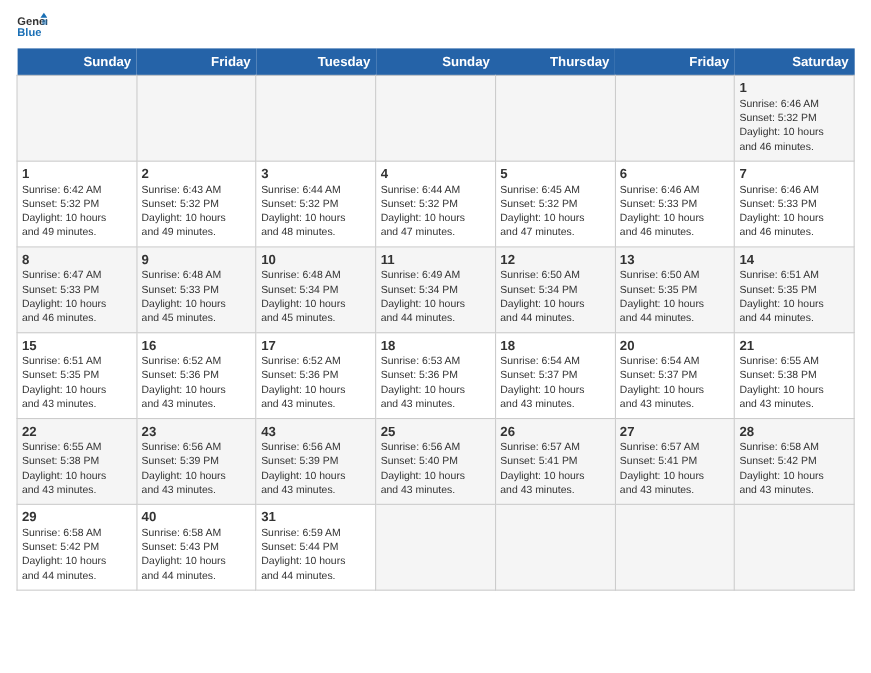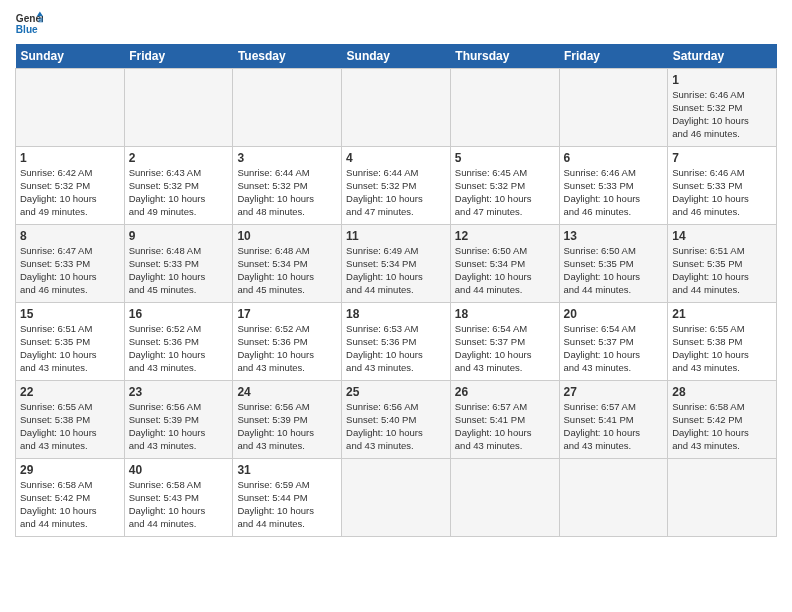--- a/index.html
+++ b/index.html
@@ -43,21 +43,21 @@
       color: #555;
     }
     table {
       width: 100%;
       border-collapse: collapse;
       table-layout: fixed;
     }
     thead tr th {
       background-color: #2563a8;
       color: #fff;
-      text-align: left;
+      text-align: right;
       font-size: 12px;
       padding: 5px 5px;
       font-weight: bold;
     }
     tbody tr td {
       vertical-align: top;
       border: 1px solid #ccc;
       padding: 3px 4px;
       font-size: 9.5px;
       color: #333;
@@ -144,21 +144,21 @@
           <td><span class="day-num">16</span><span>Sunrise: 6:52 AM</span><br><span>Sunset: 5:36 PM</span><br><span>Daylight: 10 hours</span><br><span>and 43 minutes.</span></td>
           <td><span class="day-num">17</span><span>Sunrise: 6:52 AM</span><br><span>Sunset: 5:36 PM</span><br><span>Daylight: 10 hours</span><br><span>and 43 minutes.</span></td>
           <td><span class="day-num">18</span><span>Sunrise: 6:53 AM</span><br><span>Sunset: 5:36 PM</span><br><span>Daylight: 10 hours</span><br><span>and 43 minutes.</span></td>
           <td><span class="day-num">18</span><span>Sunrise: 6:54 AM</span><br><span>Sunset: 5:37 PM</span><br><span>Daylight: 10 hours</span><br><span>and 43 minutes.</span></td>
           <td><span class="day-num">20</span><span>Sunrise: 6:54 AM</span><br><span>Sunset: 5:37 PM</span><br><span>Daylight: 10 hours</span><br><span>and 43 minutes.</span></td>
           <td><span class="day-num">21</span><span>Sunrise: 6:55 AM</span><br><span>Sunset: 5:38 PM</span><br><span>Daylight: 10 hours</span><br><span>and 43 minutes.</span></td>
         </tr>
         <tr>
           <td><span class="day-num">22</span><span>Sunrise: 6:55 AM</span><br><span>Sunset: 5:38 PM</span><br><span>Daylight: 10 hours</span><br><span>and 43 minutes.</span></td>
           <td><span class="day-num">23</span><span>Sunrise: 6:56 AM</span><br><span>Sunset: 5:39 PM</span><br><span>Daylight: 10 hours</span><br><span>and 43 minutes.</span></td>
-          <td><span class="day-num">24</span><span>Sunrise: 6:56 AM</span><br><span>Sunset: 5:39 PM</span><br><span>Daylight: 10 hours</span><br><span>and 43 minutes.</span></td>
+          <td><span class="day-num">43</span><span>Sunrise: 6:56 AM</span><br><span>Sunset: 5:39 PM</span><br><span>Daylight: 10 hours</span><br><span>and 43 minutes.</span></td>
           <td><span class="day-num">25</span><span>Sunrise: 6:56 AM</span><br><span>Sunset: 5:40 PM</span><br><span>Daylight: 10 hours</span><br><span>and 43 minutes.</span></td>
           <td><span class="day-num">26</span><span>Sunrise: 6:57 AM</span><br><span>Sunset: 5:41 PM</span><br><span>Daylight: 10 hours</span><br><span>and 43 minutes.</span></td>
           <td><span class="day-num">27</span><span>Sunrise: 6:57 AM</span><br><span>Sunset: 5:41 PM</span><br><span>Daylight: 10 hours</span><br><span>and 43 minutes.</span></td>
           <td><span class="day-num">28</span><span>Sunrise: 6:58 AM</span><br><span>Sunset: 5:42 PM</span><br><span>Daylight: 10 hours</span><br><span>and 43 minutes.</span></td>
         </tr>
         <tr>
           <td><span class="day-num">29</span><span>Sunrise: 6:58 AM</span><br><span>Sunset: 5:42 PM</span><br><span>Daylight: 10 hours</span><br><span>and 44 minutes.</span></td>
           <td><span class="day-num">40</span><span>Sunrise: 6:58 AM</span><br><span>Sunset: 5:43 PM</span><br><span>Daylight: 10 hours</span><br><span>and 44 minutes.</span></td>
           <td><span class="day-num">31</span><span>Sunrise: 6:59 AM</span><br><span>Sunset: 5:44 PM</span><br><span>Daylight: 10 hours</span><br><span>and 44 minutes.</span></td>
           <td class="empty-cell"></td>

